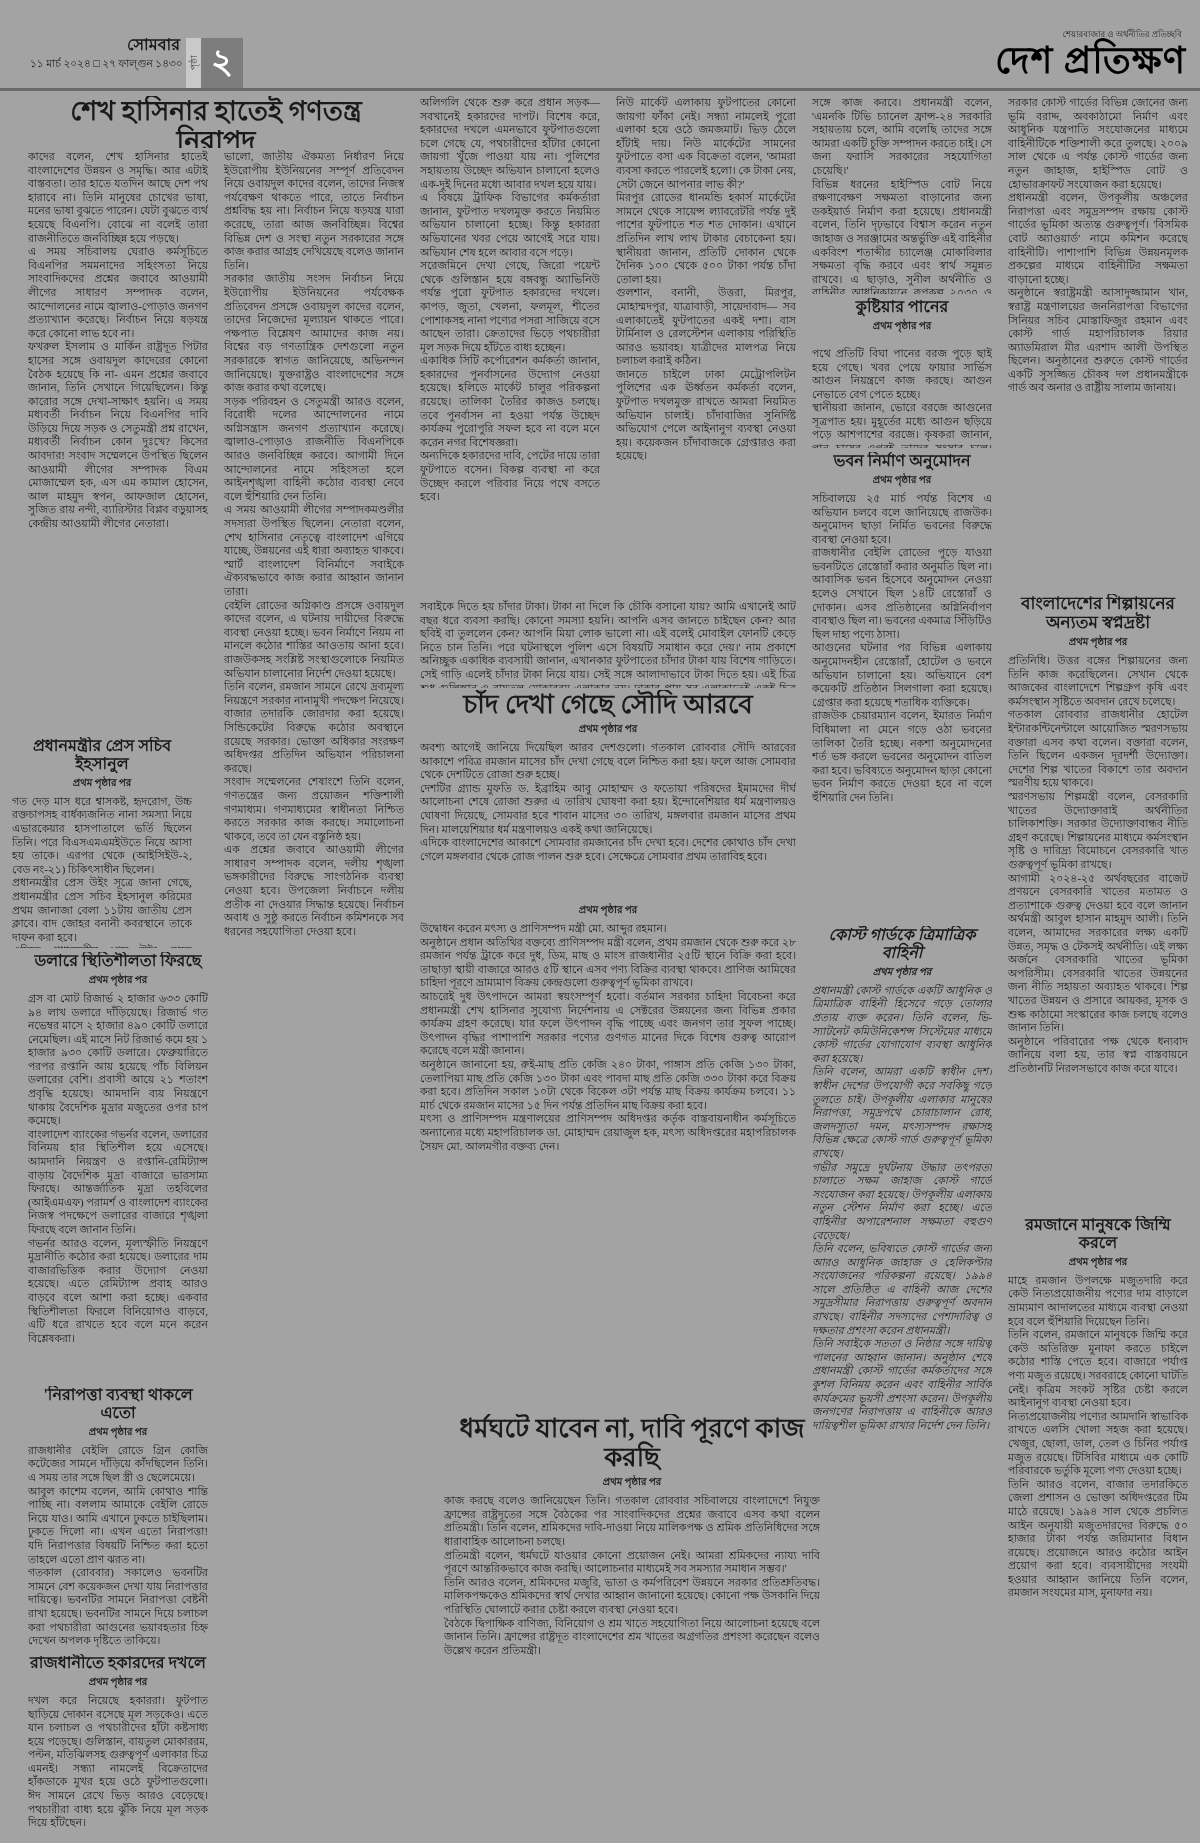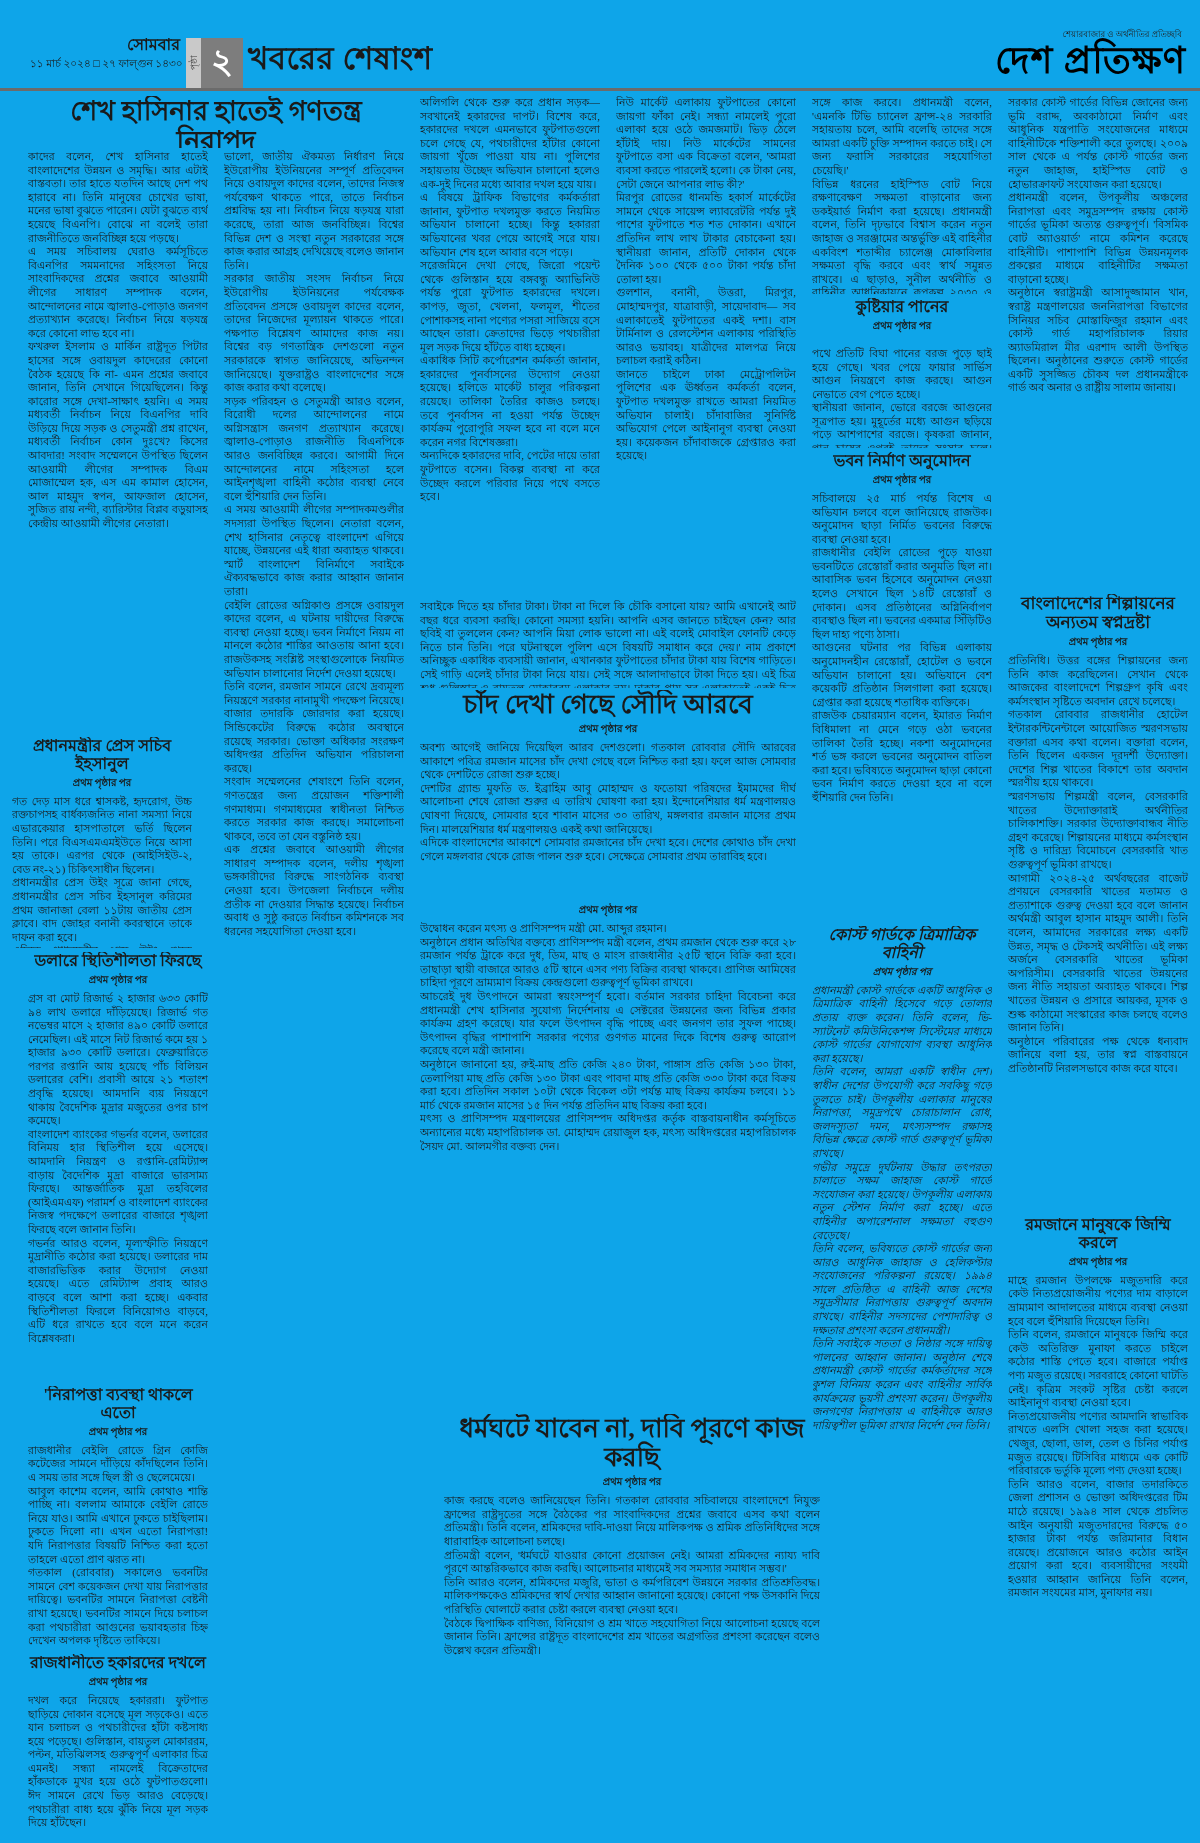--- a/index.html
+++ b/index.html
@@ -1,18 +1,18 @@
 <!DOCTYPE html>
 <html lang="bn"><head>
 <meta charset="utf-8">
 <style>
   html,body{margin:0;padding:0;background:#e8e8e8;}
   .page{
     position:relative;width:1200px;height:1843px;margin:0 auto;
-    background:#0ea5e9;color:#1a1a1a;overflow:hidden;
+    background:#a3a3a3;color:#1a1a1a;overflow:hidden;
     font-family:"Liberation Serif","DejaVu Serif",serif;
   }
   
   .hdr-dateblock{position:absolute;left:30px;top:36px;width:150px;text-align:right;}
   .hdr-day{font-weight:bold;font-size:16px;line-height:1.1;}
   .hdr-date{font-size:10.5px;margin-top:2px;white-space:nowrap;}
   .hdr-pagebox{position:absolute;left:186px;top:38px;height:50px;display:flex;}
   .hdr-pagelabel{
     width:15px;background:#c9c9c9;color:#3a3a3a;font-size:9px;
     writing-mode:vertical-rl;transform:rotate(180deg);
@@ -50,21 +50,20 @@
   <div class="hdr-dateblock">
     <div class="hdr-day">সোমবার</div>
     <div class="hdr-date">১১ মার্চ ২০২৪ □ ২৭ ফাল্গুন ১৪৩০</div>
   </div>
 
   <div class="hdr-pagebox">
     <div class="hdr-pagelabel">পৃষ্ঠা</div>
     <div class="hdr-pagenum">২</div>
   </div>
 
-  <div class="hdr-section">খবরের শেষাংশ</div>
 
   <div class="hdr-masthead">
     <div class="hdr-tagline">শেয়ারবাজার ও অর্থনীতির প্রতিচ্ছবি</div>
     <div class="hdr-logo">দেশ প্রতিক্ষণ</div>
   </div>
 
   <div class="hdr-rule"></div>
 
   <article style="left:28px;top:96px;width:376px;height:52px;">
     <h2 class="head head-xl">শেখ হাসিনার হাতেই গণতন্ত্র নিরাপদ</h2>

